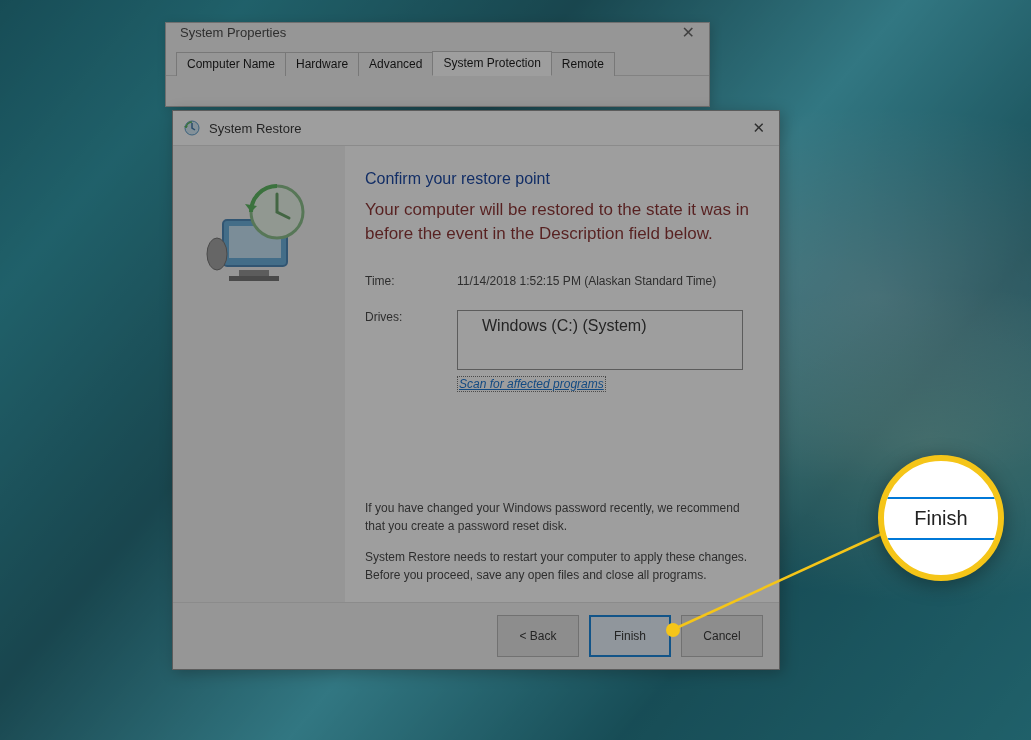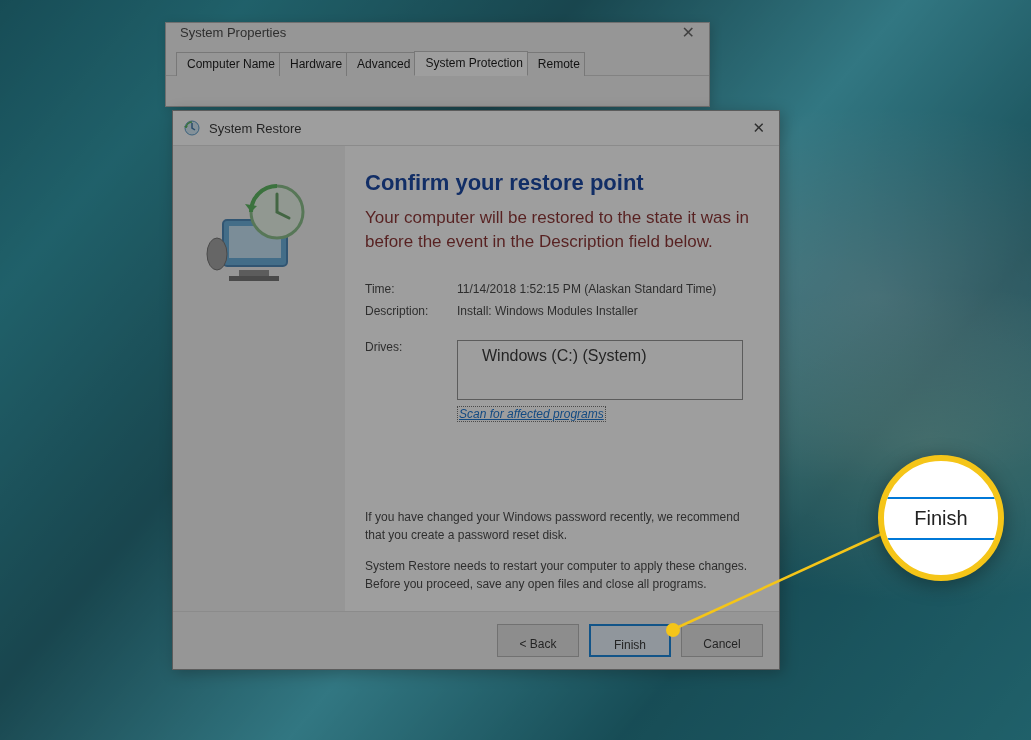--- a/index.html
+++ b/index.html
@@ -47,21 +47,21 @@
   .sysprops .titlebar .close { font-size:16px; color:#555; padding:0 6px;}
   .tabs {
     display:flex; align-items:flex-end;
     background:#f0f0f0;
     border-bottom:1px solid #ccc;
     padding-left:10px;
     gap:0;
     height:26px;
   }
   .tab {
-    padding:4px 4px 5px 10px;
+    padding:4px 10px 5px 10px;
     border:1px solid #bbb;
     border-bottom:none;
     background:#f0f0f0;
     font-size:12px;
     position:relative;
     top:1px;
     margin-right:-1px;
     text-align:center;
   }
   .tab.active {
@@ -100,21 +100,21 @@
     padding-top:28px;
   }
   .restore-art {
     width:120px; height:125px; position:relative;
   }
   .wizard .content {
     flex:1; padding:24px 28px 10px 20px;
     display:flex; flex-direction:column;
     color:#222;
   }
-  .wizard h1 { font-size:22px; font-weight:700; color:#003399; margin-bottom:10px;}
+  .wizard h1 { font-size:16px; font-weight:400; color:#003399; margin-bottom:10px;}
   .wizard .subtitle { font-size:17px; color:#7f1d1d; line-height:1.4; margin-bottom:28px;}
   .field-row { display:flex; margin-bottom:8px; font-size:12px;}
   .field-row .label { width:92px; color:#333;}
   .field-row .value { flex:1; color:#333;}
   .drives-box {
     border:1px solid #888; padding:6px 24px;
     width:286px; height:60px; font-size:16px;
   }
   .scan-link {
     display:inline-block; margin-top:6px;
@@ -124,21 +124,21 @@
   }
   .content .spacer { flex:1; }
   .note { font-size:12px; color:#333; line-height:1.45; margin-bottom:8px;}
 
   .wizard .footer {
     display:flex; justify-content:flex-end; gap:10px;
     padding:12px 16px; border-top:1px solid #ddd;
     background:#f0f0f0;
   }
   .btn {
-    min-width:82px; height:33px;
+    min-width:82px; height:42px;
     background:#e1e1e1; border:1px solid #adadad;
     font-size:12px; color:#222;
     padding:12px 10px;
     cursor:pointer;
   }
   .btn.primary {
     border:2px solid #0078d7;
     background:#e5f1fb;
   }
 
@@ -225,24 +225,20 @@
       </div>
     </div>
     <div class="content">
       <h1>Confirm your restore point</h1>
       <div class="subtitle">Your computer will be restored to the state it was in before the event in the Description field below.</div>
 
       <div class="field-row">
         <div class="label">Time:</div>
         <div class="value">11/14/2018 1:52:15 PM (Alaskan Standard Time)</div>
       </div>
-      <div class="field-row">
-        <div class="label">Description:</div>
-        <div class="value">Install: Windows Modules Installer</div>
-      </div>
       <div style="height:14px"></div>
       <div class="field-row" style="align-items:flex-start">
         <div class="label">Drives:</div>
         <div>
           <div class="drives-box">
             <span>Windows (C:) (System)</span>
           </div>
           <a href="#" class="scan-link">Scan for affected programs</a>
         </div>
       </div>

